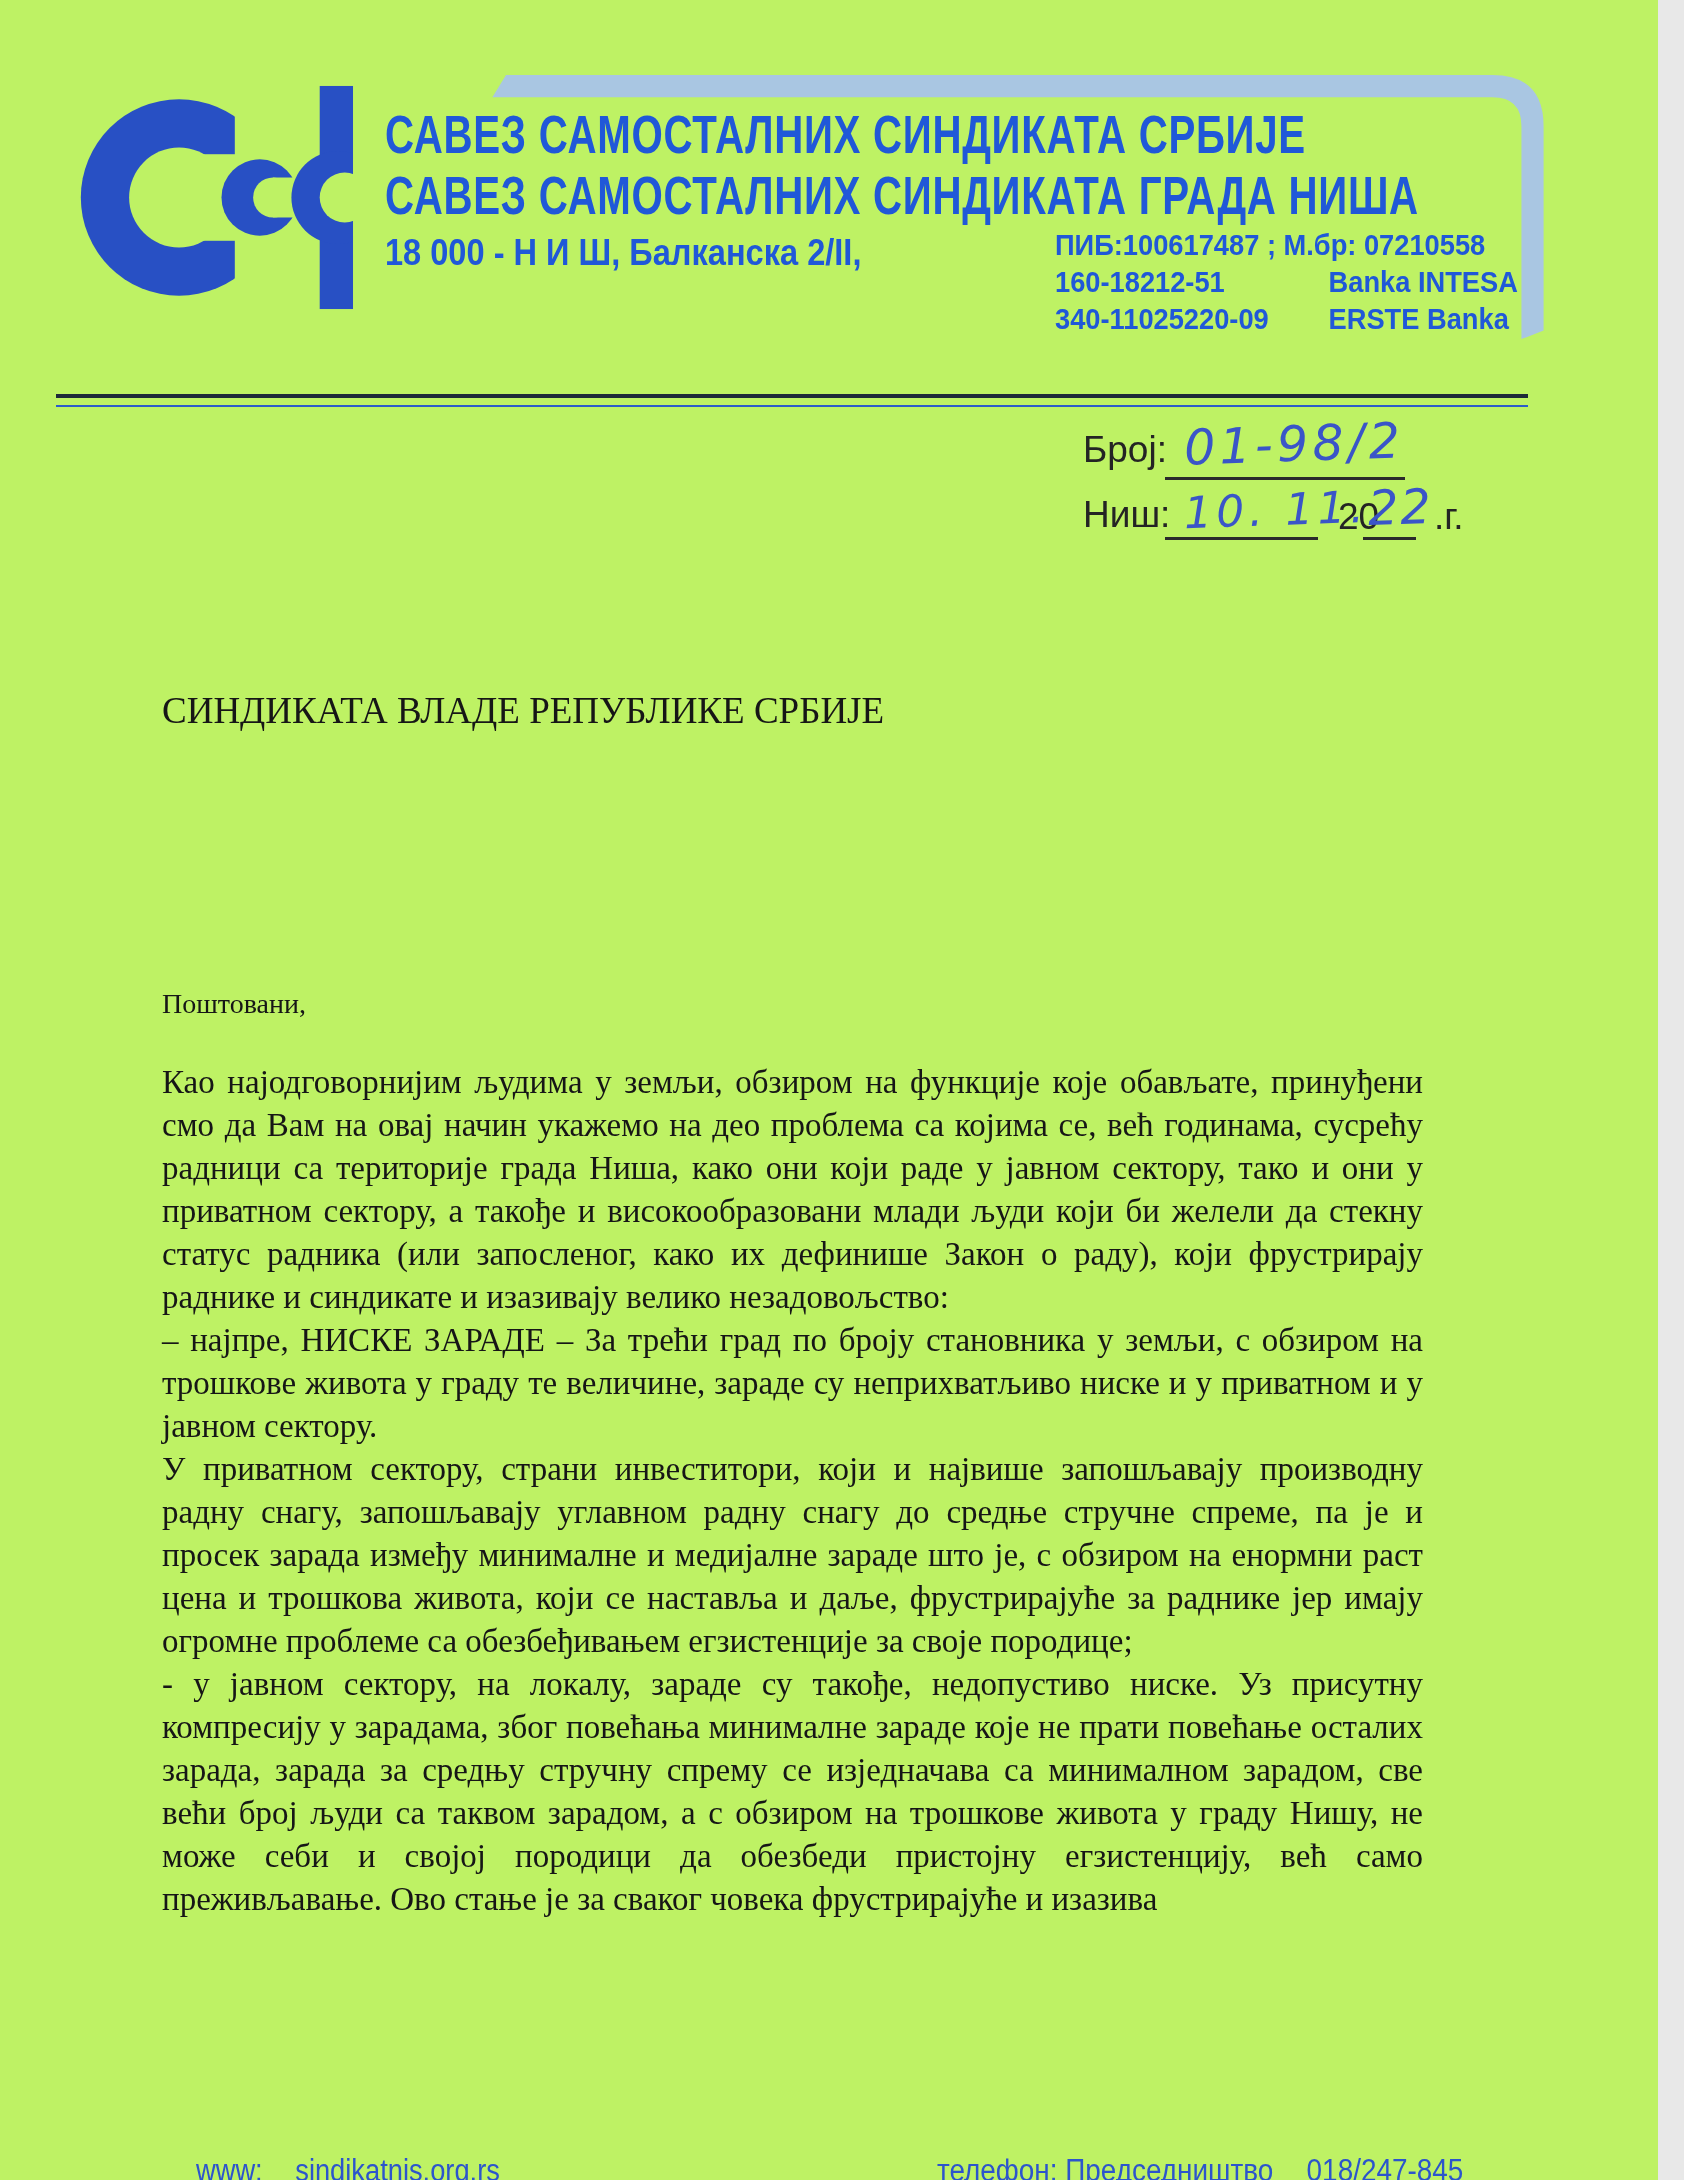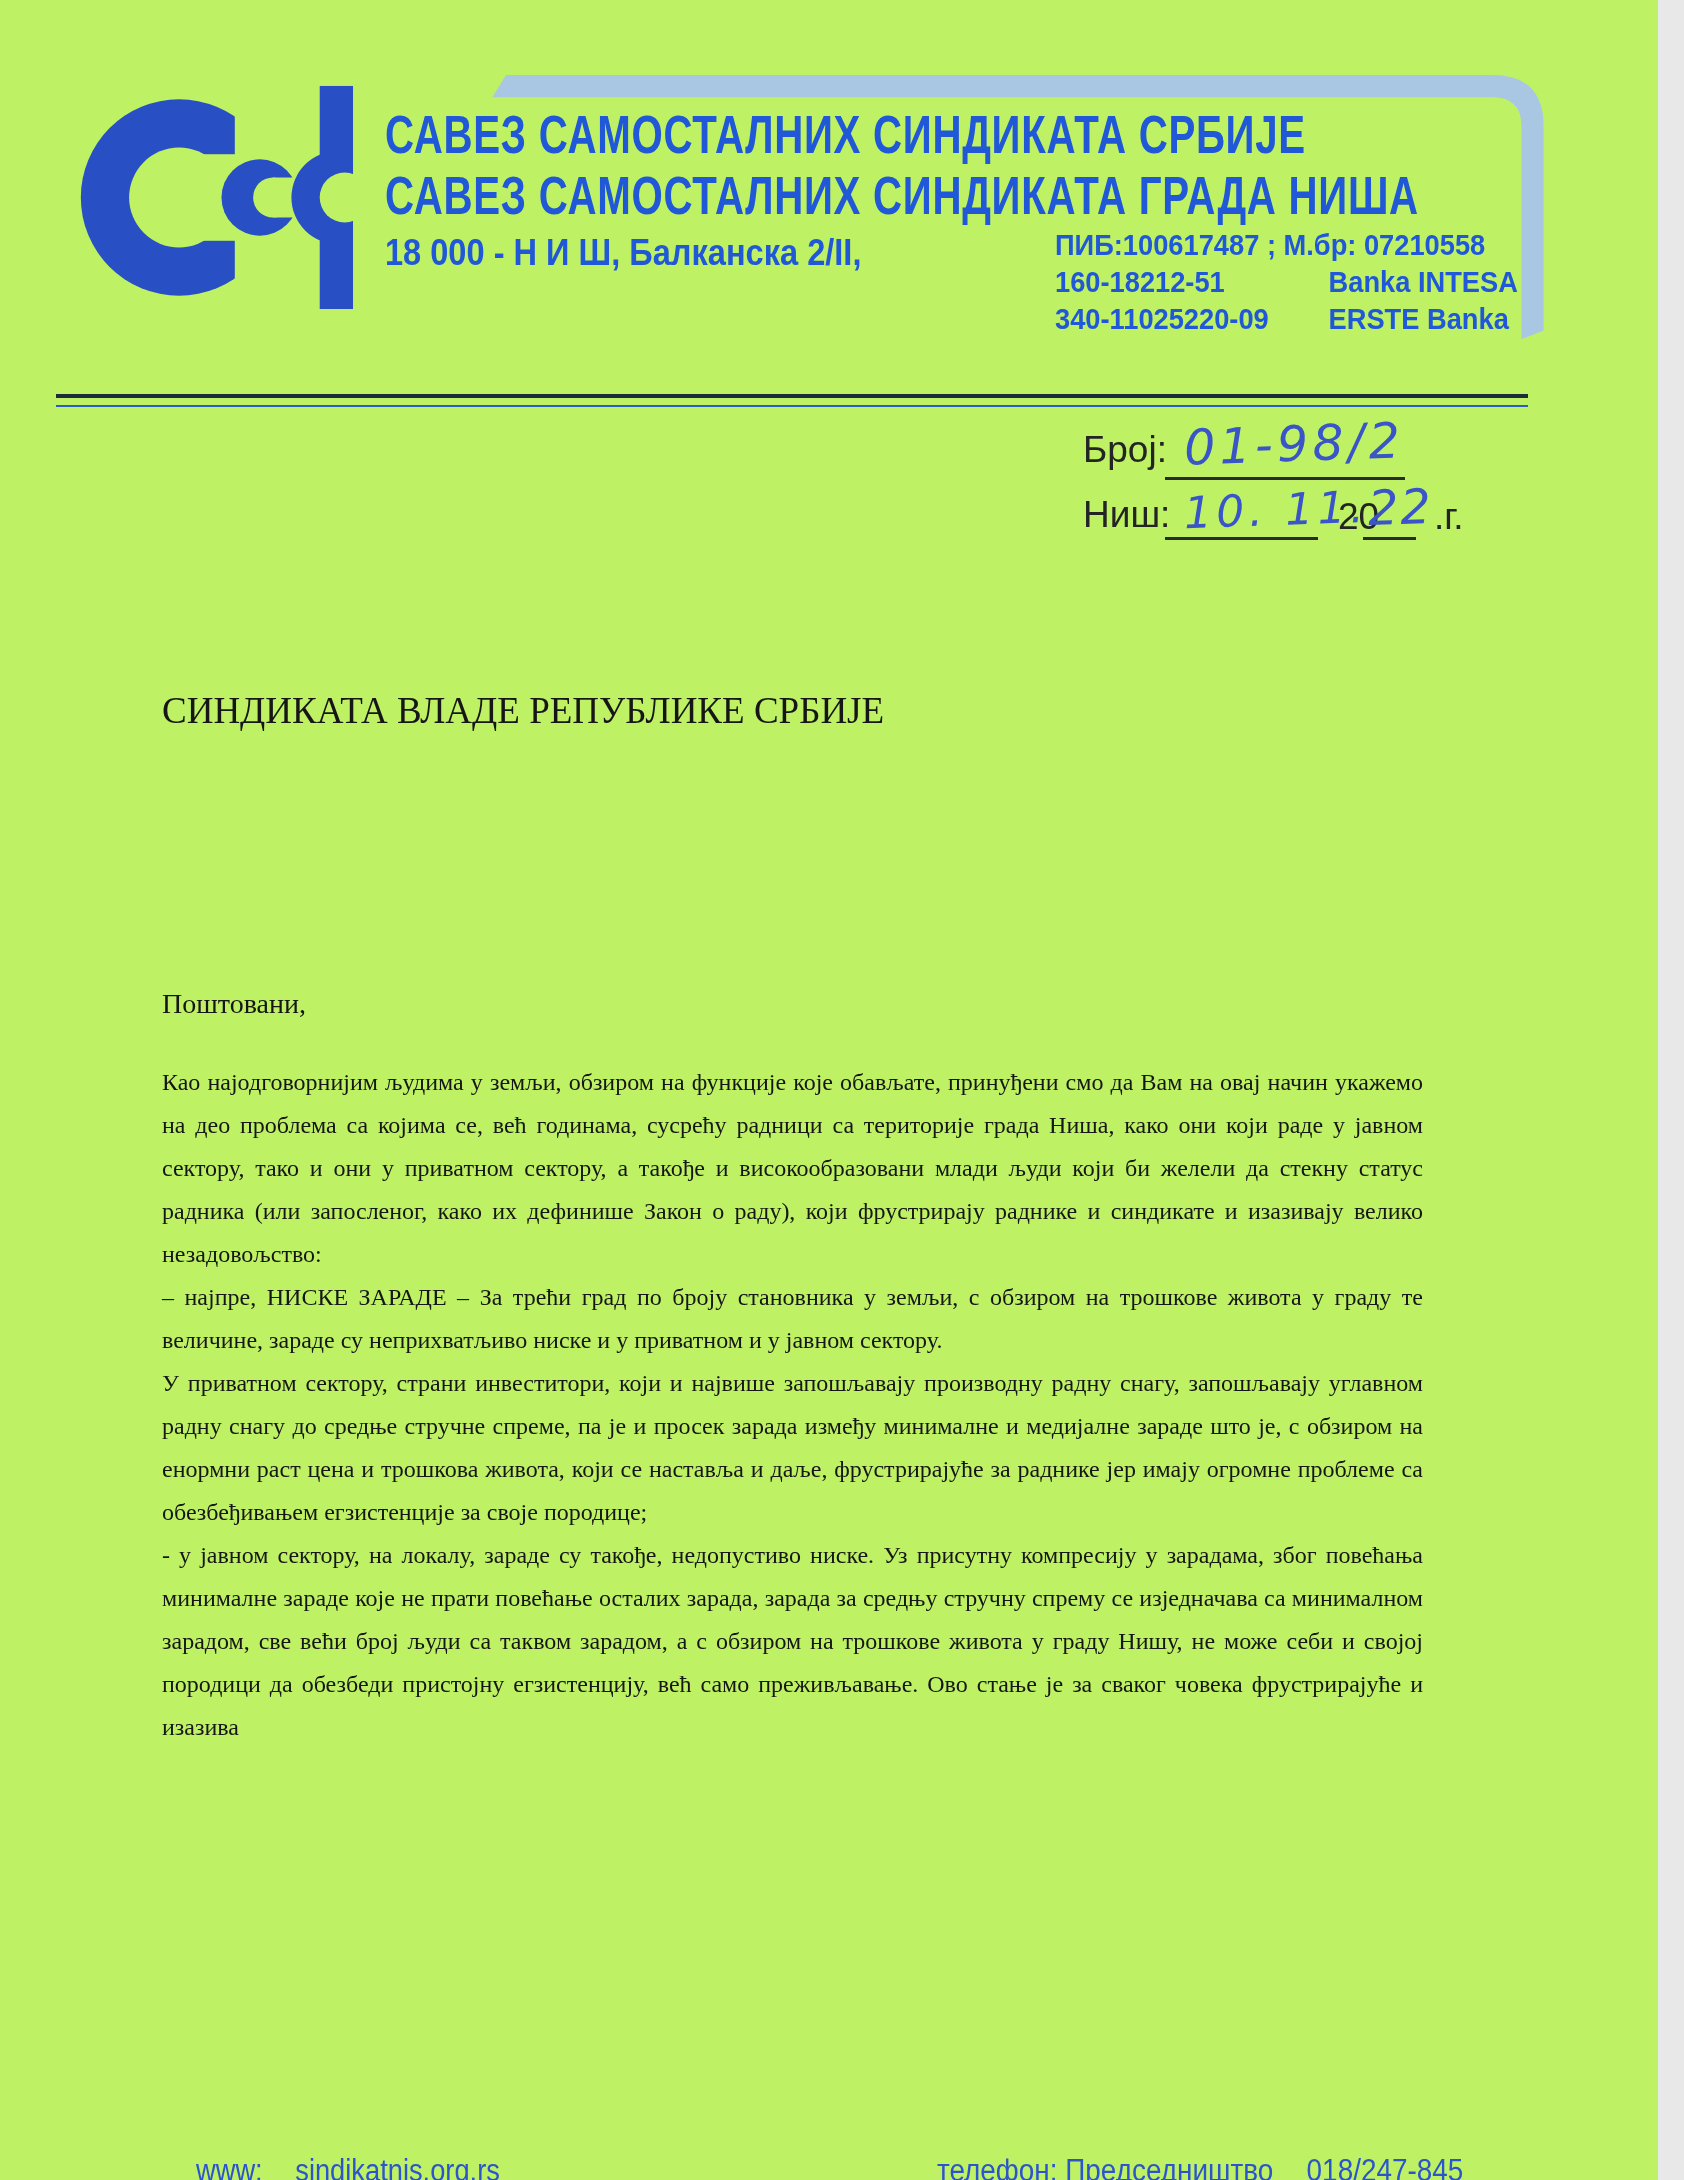--- a/index.html
+++ b/index.html
@@ -74,21 +74,21 @@
     letter-spacing:0px;
   }
   
   .salutation{
     position:absolute;left:162px;top:988px;
     font-size:28px;
   }
   .body-text{
     position:absolute;left:162px;top:1061px;
     width:1261px;
-    font-size:24px;line-height:43px;
+    font-size:33px;line-height:43px;
     text-align:justify;
   }
   .body-text p{margin:0;}
   
   .footer{
     position:absolute;top:2153px;left:0;width:1685px;
     font-family:"Liberation Sans", sans-serif;
     font-size:31px;color:#2c55cc;
   }
   .footer .fleft{position:absolute;left:196px;top:0;transform:scaleX(0.88);transform-origin:0 0;white-space:nowrap;}

